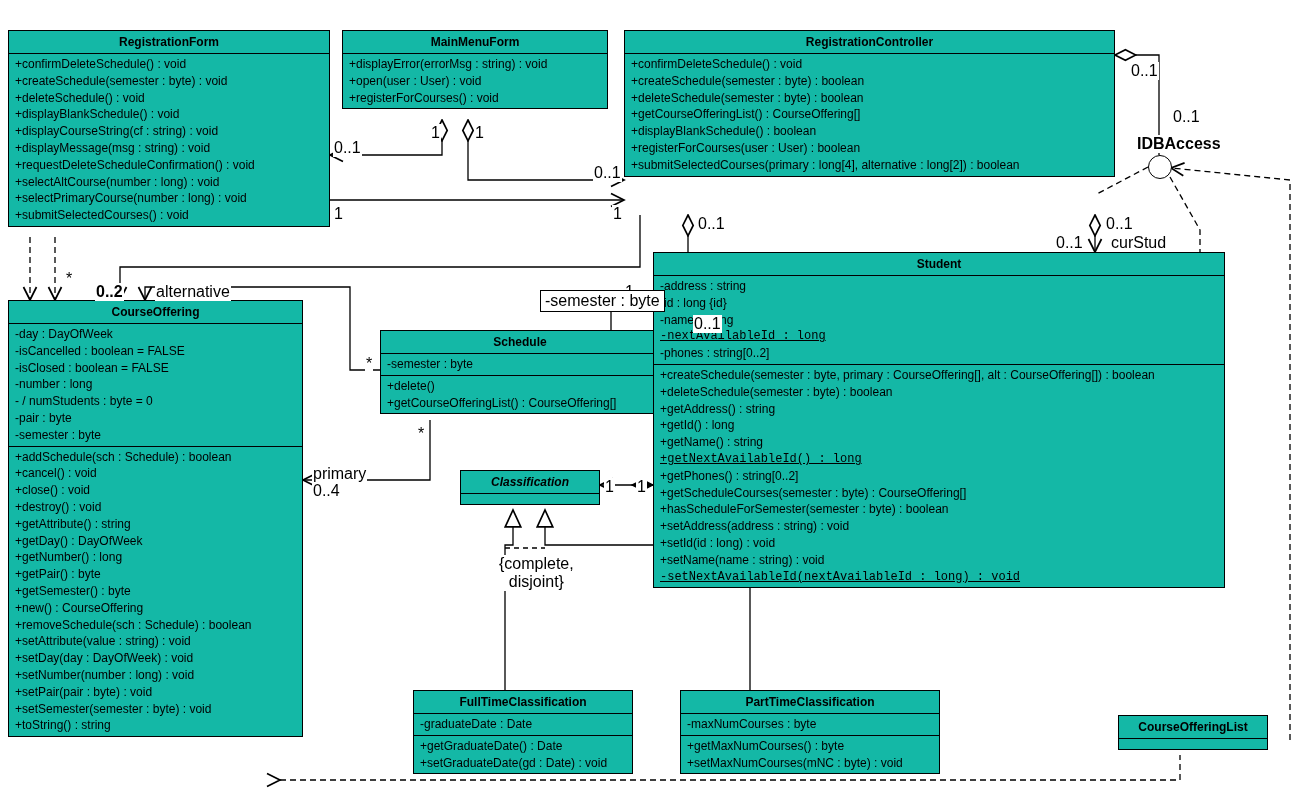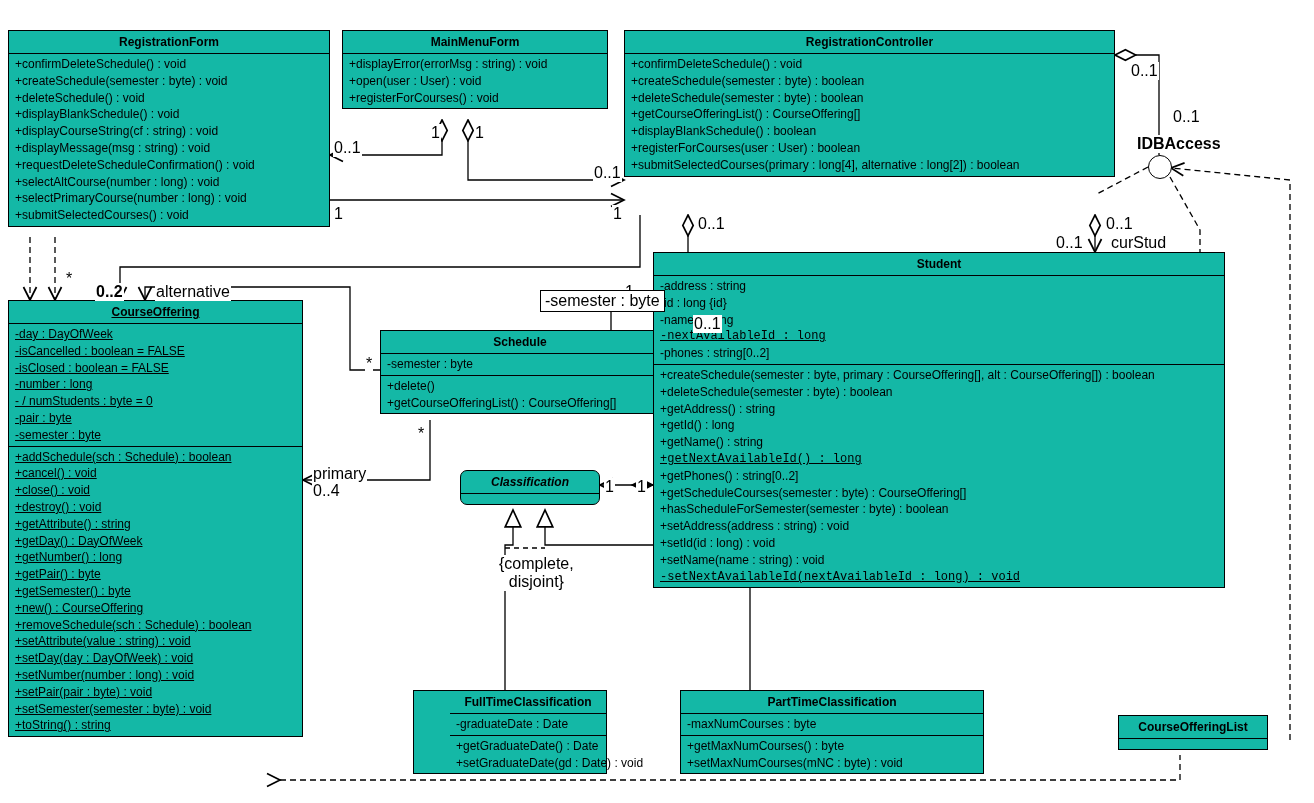--- a/index.html
+++ b/index.html
@@ -157,21 +157,21 @@
     <div class="row">+confirmDeleteSchedule() : void</div>
     <div class="row">+createSchedule(semester : byte) : boolean</div>
     <div class="row">+deleteSchedule(semester : byte) : boolean</div>
     <div class="row">+getCourseOfferingList() : CourseOffering[]</div>
     <div class="row">+displayBlankSchedule() : boolean</div>
     <div class="row">+registerForCourses(user : User) : boolean</div>
     <div class="row">+submitSelectedCourses(primary : long[4], alternative : long[2]) : boolean</div>
   </div>
 </div>
 
-<div class="class-box" style="left:8px; top:300px; width:295px;text-decoration:underline;">
+<div class="class-box" style="left:8px; top:300px; width:295px;">
   <div class="class-name">CourseOffering</div>
   <div class="class-section">
     <div class="row">-day : DayOfWeek</div>
     <div class="row">-isCancelled : boolean = FALSE</div>
     <div class="row">-isClosed : boolean = FALSE</div>
     <div class="row">-number : long</div>
     <div class="row">- / numStudents : byte = 0</div>
     <div class="row">-pair : byte</div>
     <div class="row">-semester : byte</div>
   </div>
@@ -200,21 +200,21 @@
   <div class="class-name">Schedule</div>
   <div class="class-section">
     <div class="row">-semester : byte</div>
   </div>
   <div class="class-section">
     <div class="row">+delete()</div>
     <div class="row">+getCourseOfferingList() : CourseOffering[]</div>
   </div>
 </div>
 
-<div class="class-box" style="left:460px; top:470px; width:140px;border-radius:7px;">
+<div class="class-box" style="left:460px; top:470px; width:140px;">
   <div class="class-name italic">Classification</div>
   <div class="class-section" style="height:6px;"></div>
 </div>
 
 <div class="class-box" style="left:653px; top:252px; width:572px;">
   <div class="class-name">Student</div>
   <div class="class-section">
     <div class="row">-address : string</div>
     <div class="row">-id : long {id}</div>
     <div class="row">-name : string</div>
@@ -231,32 +231,32 @@
     <div class="row">+getPhones() : string[0..2]</div>
     <div class="row">+getScheduleCourses(semester : byte) : CourseOffering[]</div>
     <div class="row">+hasScheduleForSemester(semester : byte) : boolean</div>
     <div class="row">+setAddress(address : string) : void</div>
     <div class="row">+setId(id : long) : void</div>
     <div class="row">+setName(name : string) : void</div>
     <div class="row underline">-setNextAvailableId(nextAvailableId : long) : void</div>
   </div>
 </div>
 
-<div class="class-box" style="left:413px; top:690px; width:194px;padding-left:36px;">
+<div class="class-box" style="left:413px; top:690px; width:220px;">
   <div class="class-name">FullTimeClassification</div>
   <div class="class-section">
     <div class="row">-graduateDate : Date</div>
   </div>
   <div class="class-section">
     <div class="row">+getGraduateDate() : Date</div>
     <div class="row">+setGraduateDate(gd : Date) : void</div>
   </div>
 </div>
 
-<div class="class-box" style="left:680px; top:690px; width:304px;">
+<div class="class-box" style="left:680px; top:690px; width:260px;">
   <div class="class-name">PartTimeClassification</div>
   <div class="class-section">
     <div class="row">-maxNumCourses : byte</div>
   </div>
   <div class="class-section">
     <div class="row">+getMaxNumCourses() : byte</div>
     <div class="row">+setMaxNumCourses(mNC : byte) : void</div>
   </div>
 </div>
 

